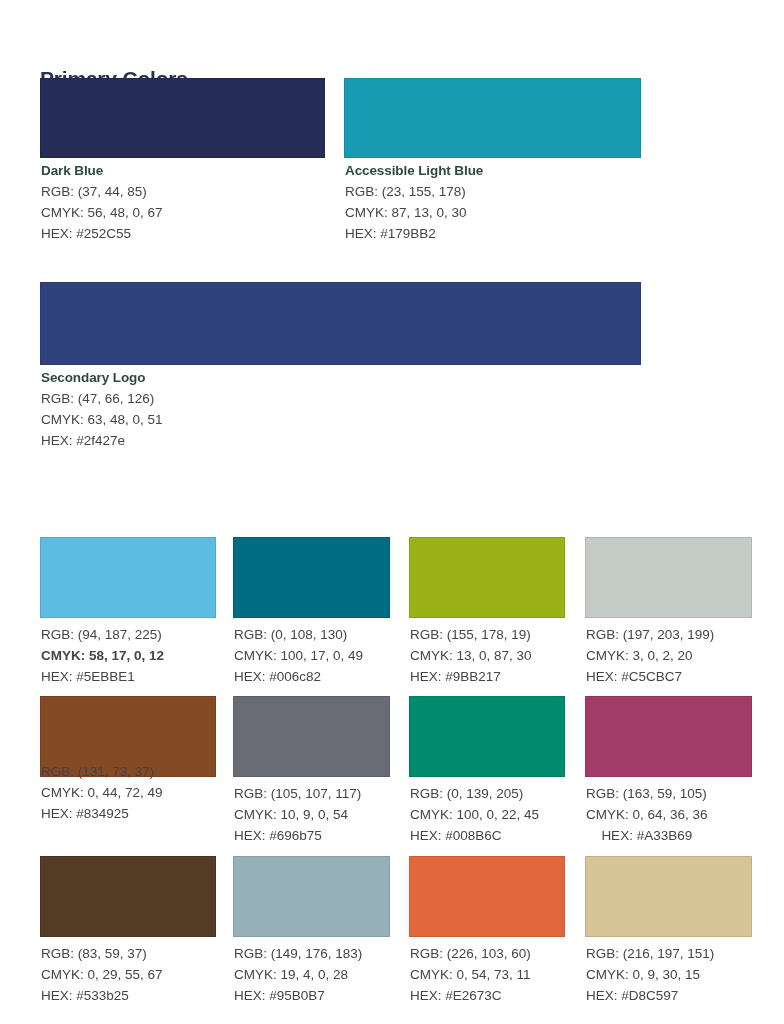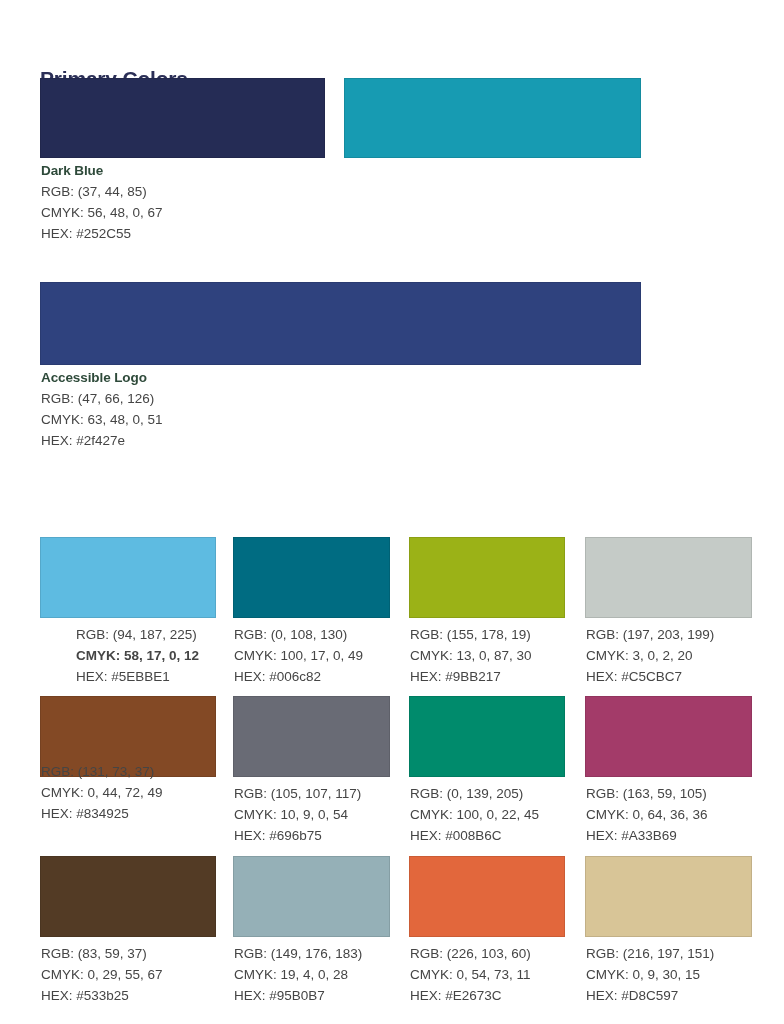--- a/index.html
+++ b/index.html
@@ -86,34 +86,40 @@
 
   <div class="swatch" id="swatch-light-blue" style="left: 344px; top: 78px; width: 297px; height: 80px; background-color: rgb(23, 155, 178);"></div>
 
   <div class="info" id="info-dark-blue">
     <span class="name">Dark Blue</span>
     <span class="line">RGB: (37, 44, 85)</span>
     <span class="line">CMYK: 56, 48, 0, 67</span>
     <span class="line">HEX: #252C55</span>
   </div>
 
+  <div class="info" id="info-light-blue">
+    <span class="name">Accessible Light Blue</span>
+    <span class="line">RGB: (23, 155, 178)</span>
+    <span class="line">CMYK: 87, 13, 0, 30</span>
+    <span class="line">HEX: #179BB2</span>
+  </div>
 
   <div class="swatch" id="swatch-symbiosis" style="left: 40px; top: 282px; width: 601px; height: 83px; background-color: rgb(47, 66, 126);"></div>
 
   <div class="info" id="info-symbiosis">
-    <span class="name">Accessible Logo</span>
+    <span class="name">Secondary Logo</span>
     <span class="line">RGB: (47, 66, 126)</span>
     <span class="line">CMYK: 63, 48, 0, 51</span>
     <span class="line">HEX: #2f427e</span>
   </div>
 
 
   <div id="secondary-grid">
       <div class="swatch" style="left: 40px; top: 537px; width: 176px; height: 81px; background-color: rgb(94, 187, 225);"></div>
-      <div class="sec-info" style="left: 41px; top: 624px; margin-left: 35px;">
+      <div class="sec-info" style="left: 41px; top: 624px;">
         <span class="line" style="display: block; line-height: 21px;">RGB: (94, 187, 225)</span>
         <span class="line" style="display: block; line-height: 21px; font-weight: bold;">CMYK: 58, 17, 0, 12</span>
         <span class="line" style="display: block; line-height: 21px;">HEX: #5EBBE1</span>
       </div>
       <div class="swatch" style="left: 233px; top: 537px; width: 157px; height: 81px; background-color: rgb(0, 108, 130);"></div>
       <div class="sec-info" style="left: 234px; top: 624px;">
         <span class="line" style="display: block; line-height: 21px;">RGB: (0, 108, 130)</span>
         <span class="line" style="display: block; line-height: 21px;">CMYK: 100, 17, 0, 49</span>
         <span class="line" style="display: block; line-height: 21px;">HEX: #006c82</span>
       </div>
@@ -144,21 +150,21 @@
       <div class="swatch" style="left: 409px; top: 696px; width: 156px; height: 81px; background-color: rgb(0, 139, 108);"></div>
       <div class="sec-info" style="left: 410px; top: 783px;">
         <span class="line" style="display: block; line-height: 21px;">RGB: (0, 139, 205)</span>
         <span class="line" style="display: block; line-height: 21px;">CMYK: 100, 0, 22, 45</span>
         <span class="line" style="display: block; line-height: 21px;">HEX: #008B6C</span>
       </div>
       <div class="swatch" style="left: 585px; top: 696px; width: 167px; height: 81px; background-color: rgb(163, 59, 105);"></div>
       <div class="sec-info" style="left: 586px; top: 783px;">
         <span class="line" style="display: block; line-height: 21px;">RGB: (163, 59, 105)</span>
         <span class="line" style="display: block; line-height: 21px;">CMYK: 0, 64, 36, 36</span>
-        <span class="line" style="display: block; line-height: 21px;">HEX: #A33B69</span>
+        <span class="line" style="display: block; line-height: 21px; text-align: center;">HEX: #A33B69</span>
       </div>
       <div class="swatch" style="left: 40px; top: 856px; width: 176px; height: 81px; background-color: rgb(83, 59, 37);"></div>
       <div class="sec-info" style="left: 41px; top: 943px;">
         <span class="line" style="display: block; line-height: 21px;">RGB: (83, 59, 37)</span>
         <span class="line" style="display: block; line-height: 21px;">CMYK: 0, 29, 55, 67</span>
         <span class="line" style="display: block; line-height: 21px;">HEX: #533b25</span>
       </div>
       <div class="swatch" style="left: 233px; top: 856px; width: 157px; height: 81px; background-color: rgb(149, 176, 183);"></div>
       <div class="sec-info" style="left: 234px; top: 943px;">
         <span class="line" style="display: block; line-height: 21px;">RGB: (149, 176, 183)</span>

